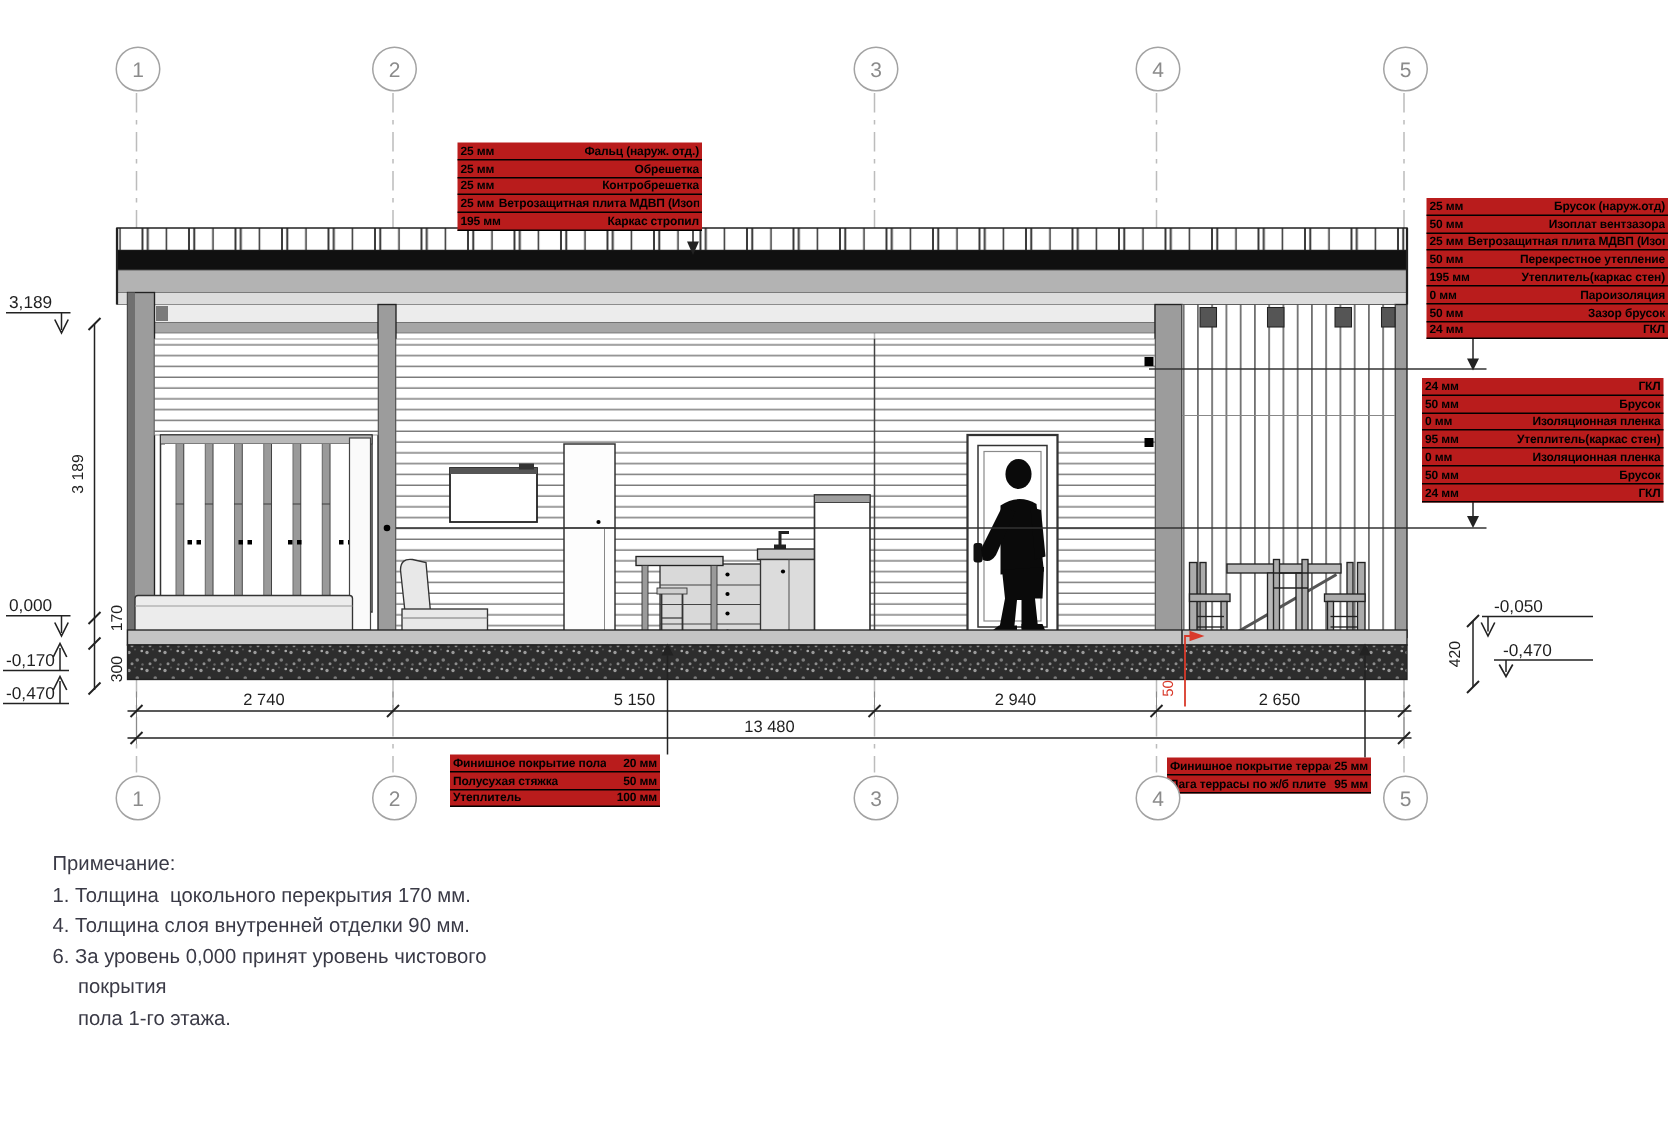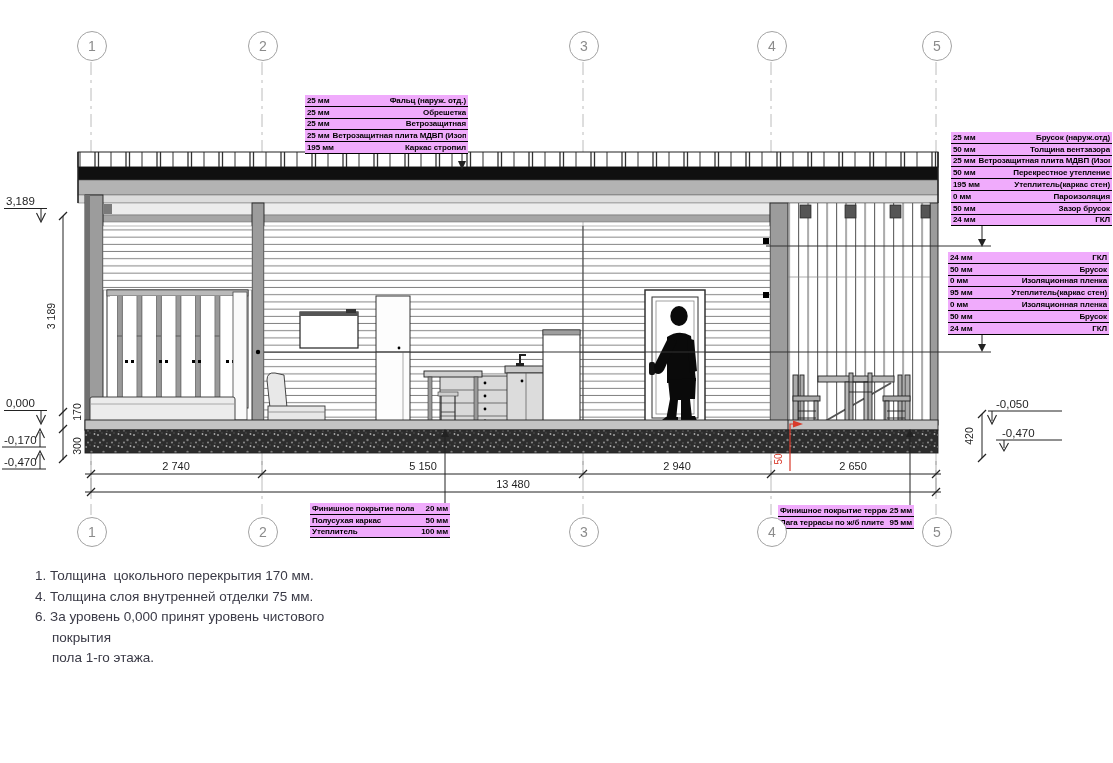--- a/index.html
+++ b/index.html
@@ -2,21 +2,21 @@
 <html><head>
 <meta charset="utf-8">
 <style>
   html,body{margin:0;padding:0;background:#fff;}
   #stage{position:relative;width:1113px;height:763px;background:#fff;overflow:hidden;
          font-family:"Liberation Sans",sans-serif;}
   #drawing{position:absolute;left:0;top:0;}
   .bubble{position:absolute;width:28px;height:28px;border:1.3px solid #a3a3a3;border-radius:50%;
           background:#fff;color:#8b8b8b;font-size:14px;display:flex;align-items:center;
           justify-content:center;z-index:6;}
-  .callout{position:absolute;background:#f0abfc;z-index:5;}
+  .callout{position:absolute;background:#b91c1c;z-index:5;}
   .crow{display:flex;justify-content:space-between;align-items:flex-end;gap:3px;
         border-bottom:1.7px solid #000;height:10.8px;line-height:10px;padding:0 2px;
         font-size:8px;font-weight:bold;color:#000;white-space:nowrap;letter-spacing:-0.1px;}
   .crow .nm{text-align:center;overflow:hidden;}
   .notes{position:absolute;left:35px;top:566px;width:345px;color:#3a3a46;
          font-size:13.5px;line-height:1.52;z-index:5;}
   .notes .item{white-space:pre-wrap;padding-left:17px;text-indent:-17px;}
   .notes .ntitle{white-space:pre-wrap;}
   text{font-family:"Liberation Sans",sans-serif;}
   .dim{font-size:11px;fill:#1f1f1f;}
@@ -343,40 +343,40 @@
     <div class="crow">
         <span class="val">25 мм</span>
         <span class="nm">Фальц (наруж. отд.)</span>
       </div>
     <div class="crow">
         <span class="val">25 мм</span>
         <span class="nm">Обрешетка</span>
       </div>
     <div class="crow">
         <span class="val">25 мм</span>
-        <span class="nm">Ветрозащитная</span>
+        <span class="nm">Контробрешетка</span>
       </div>
     <div class="crow">
         <span class="val">25 мм</span>
         <span class="nm">Ветрозащитная плита МДВП (Изоплат)</span>
       </div>
     <div class="crow">
         <span class="val">195 мм</span>
         <span class="nm">Каркас стропил</span>
       </div>
   </div>
 
   <div class="callout" style="left:951px;top:132px;width:161px">
     <div class="crow">
         <span class="val">25 мм</span>
         <span class="nm">Брусок (наруж.отд)</span>
       </div>
     <div class="crow">
         <span class="val">50 мм</span>
-        <span class="nm">Толщина вентзазора</span>
+        <span class="nm">Изоплат вентзазора</span>
       </div>
     <div class="crow">
         <span class="val">25 мм</span>
         <span class="nm">Ветрозащитная плита МДВП (Изоплат)</span>
       </div>
     <div class="crow">
         <span class="val">50 мм</span>
         <span class="nm">Перекрестное утепление</span>
       </div>
     <div class="crow">
@@ -421,47 +421,48 @@
     <div class="crow">
         <span class="val">50 мм</span>
         <span class="nm">Брусок</span>
       </div>
     <div class="crow">
         <span class="val">24 мм</span>
         <span class="nm">ГКЛ</span>
       </div>
   </div>
 
-  <div class="callout" style="left:310px;top:503px;width:140px">
+  <div class="callout" style="left:300px;top:503px;width:140px">
     <div class="crow">
         <span class="nm" style="text-align:left">Финишное покрытие пола</span>
         <span class="val">20 мм</span>
       </div>
     <div class="crow">
-        <span class="nm" style="text-align:left">Полусухая каркас</span>
+        <span class="nm" style="text-align:left">Полусухая стяжка</span>
         <span class="val">50 мм</span>
       </div>
     <div class="crow">
         <span class="nm" style="text-align:right">Утеплитель</span>
         <span class="val">100 мм</span>
       </div>
   </div>
 
   <div class="callout" style="left:778px;top:505px;width:136px">
     <div class="crow">
         <span class="nm" style="text-align:left">Финишное покрытие террасы</span>
         <span class="val">25 мм</span>
       </div>
     <div class="crow">
         <span class="nm" style="text-align:left">Лага террасы по ж/б плите</span>
         <span class="val">95 мм</span>
       </div>
   </div>
 
   <div class="notes">
+    <div class="ntitle">Примечание:</div>
     <div class="item">1. Толщина  цокольного перекрытия 170 мм.</div>
-    <div class="item">4. Толщина слоя внутренней отделки 75 мм.</div>
+    <div class="item">4. Толщина слоя внутренней отделки 90 мм.</div>
     <div class="item">6. За уровень 0,000 принят уровень чистового покрытия
 пола 1-го этажа.</div>
 
   </div>
 
 </div>
 
 </body></html>

